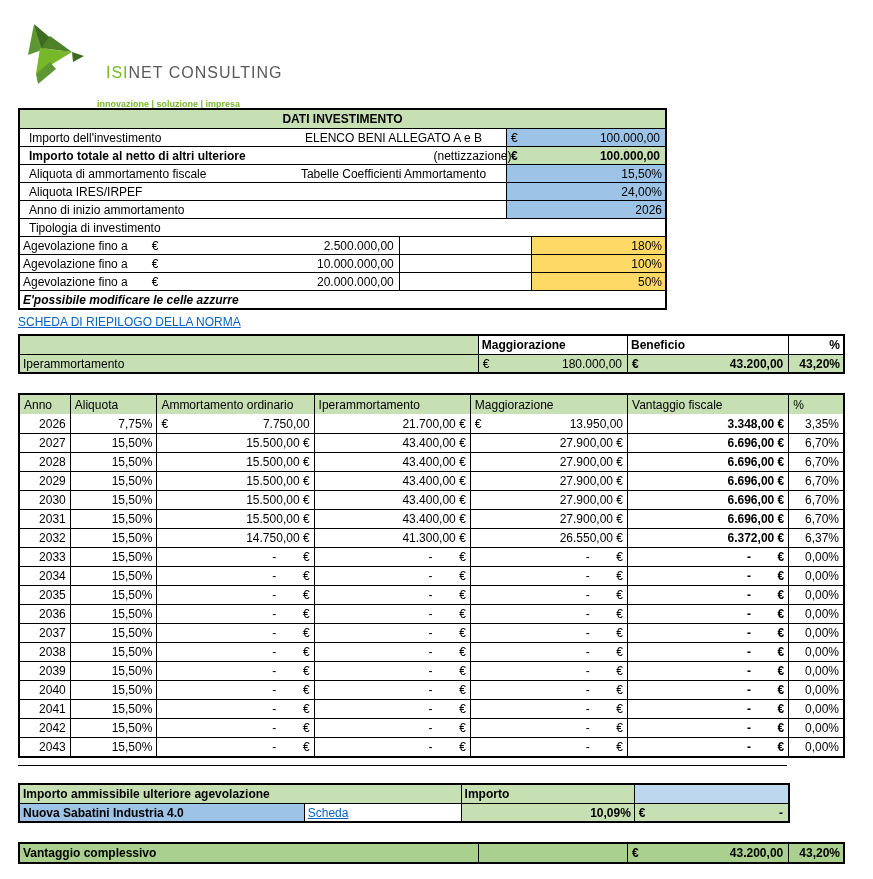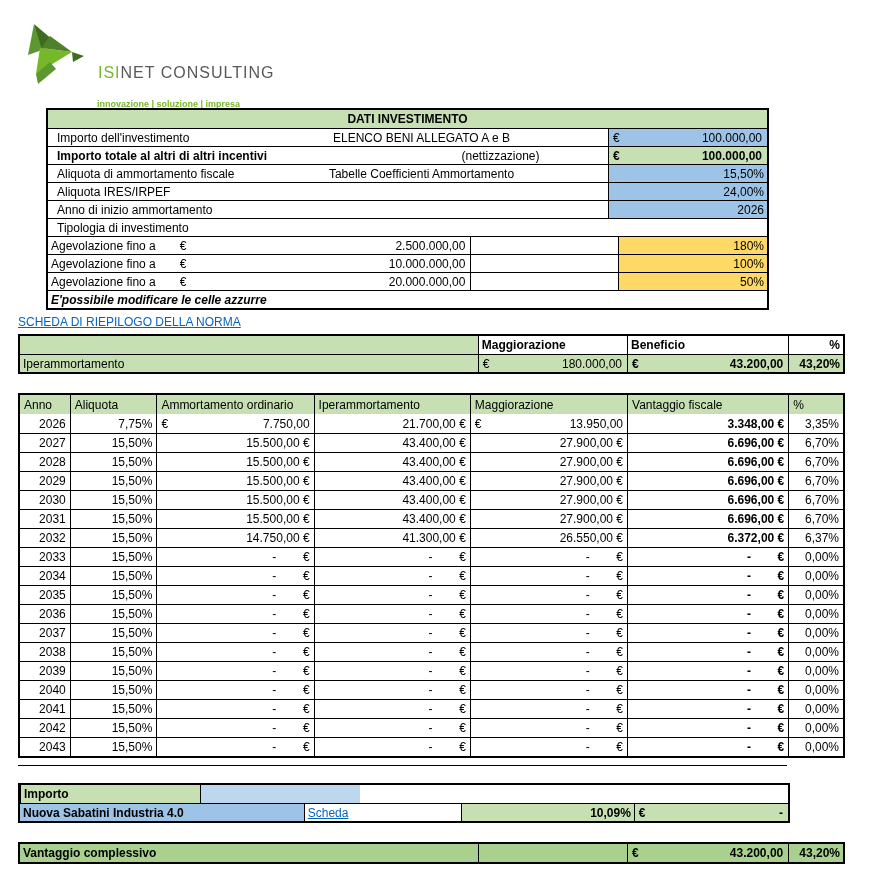--- a/index.html
+++ b/index.html
@@ -7,41 +7,41 @@
   .page {
     position:relative; width:873px; height:879px; background:#fff;
     font-family:"Liberation Sans", sans-serif; font-size:12px; color:#000;
     overflow:hidden;
   }
   .content { position:absolute; left:18px; top:108px; width:827px; }
 
   
   .logo { position:absolute; left:26px; top:20px; width:320px; height:80px; }
   .logo svg { position:absolute; left:0; top:2px; }
-  .brand { position:absolute; left:72px; top:44px; font-size:16px; letter-spacing:1px; color:#58595b; white-space:nowrap; }
+  .brand { position:absolute; left:80px; top:44px; font-size:16px; letter-spacing:1px; color:#58595b; white-space:nowrap; }
   .brand .isi { color:var(--brand-green,#76b82a); }
   .tagline { position:absolute; left:71px; top:79px; font-size:9px; font-weight:bold; color:var(--brand-green,#76b82a); white-space:nowrap; }
 
   
   .r { display:flex; align-items:center; height:18px; border-top:1px solid #000; position:relative; }
   .r:first-child { border-top:none; }
   .cell { height:100%; display:flex; align-items:center; overflow:hidden; white-space:nowrap; padding:0 3px; }
   .bl { border-left:1px solid #000; }
   .right { justify-content:flex-end; }
   .center { justify-content:center; }
   .split { justify-content:space-between; padding:0 5px 0 4px; }
   .bold { font-weight:bold; }
   .bg-lgreen { background:var(--light-green,#c6e0b4); }
   .bg-mgreen { background:var(--medium-green,#a9d08e); }
   .bg-blue  { background:var(--blue,#9dc3e6); }
   .bg-lblue { background:var(--light-blue,#bdd7ee); }
   .bg-orange{ background:var(--orange,#ffd966); }
 
   
-  .top-table { width:723px; border:2px solid #000;margin-left:28px; }
+  .top-table { width:649px; border:2px solid #000; }
   .tt-title { justify-content:center; font-weight:bold; background:var(--light-green,#c6e0b4); height:18px; display:flex; align-items:center; }
   .tt-label { flex:1; height:100%; display:flex; align-items:center; padding-left:9px; white-space:nowrap; overflow:hidden; }
   .mid { position:absolute; top:0; height:100%; display:flex; align-items:center; justify-content:center; pointer-events:none; }
   .mid-a { left:137px; width:473px; }
   .mid-b { left:295px; width:315px; }
   .tt-val { width:159px; }
   .tt-wide { width:317px; }
   .agv-main { width:452px; height:100%; display:flex; align-items:center; padding:0 3px; }
   .agv-cur { margin-left:24px; }
   .agv-amt { margin-left:auto; padding-right:2px; }
@@ -118,21 +118,21 @@
       <div class="r">
         <div class="tt-label">Importo dell'investimento</div>
         <span class="mid mid-a">ELENCO BENI ALLEGATO A e B</span>
         <div class="cell tt-val bl split bg-blue">
           <span>€</span>
           <span>100.000,00</span>
         </div>
       </div>
 
       <div class="r">
-        <div class="tt-label bold">Importo totale al altri di altri incentivi</div>
+        <div class="tt-label bold">Importo totale al netto di altri ulteriore</div>
         <span class="mid mid-b">(nettizzazione)</span>
         <div class="cell tt-val bl split bg-lgreen bold">
           <span>€</span>
           <span>100.000,00</span>
         </div>
       </div>
 
       <div class="r">
         <div class="tt-label">Aliquota di ammortamento fiscale</div>
         <span class="mid mid-a">Tabelle Coefficienti Ammortamento</span>
@@ -392,20 +392,21 @@
             <div class="sch-cell c5 num">-        €</div>
             <div class="sch-cell c6 num">0,00%</div>
           </div>
         </div>
     </div>
 
     <div class="divider"></div>
 
     <div class="sab-table">
       <div class="r">
+        <div class="cell sab-label-head bg-lgreen">Importo ammissibile ulteriore agevolazione</div>
         <div class="cell sab-imp bl bold bg-lgreen">Importo</div>
         <div class="cell sab-val bl bg-lblue"></div>
       </div>
       <div class="r">
         <div class="cell sab-label bg-blue">Nuova Sabatini Industria 4.0</div>
         <div class="cell sab-scheda bl">
           <a class="lnk">Scheda</a>
         </div>
         <div class="cell sab-imp bl right bold bg-lgreen">10,09%</div>
         <div class="cell sab-val bl split bold bg-lgreen">

